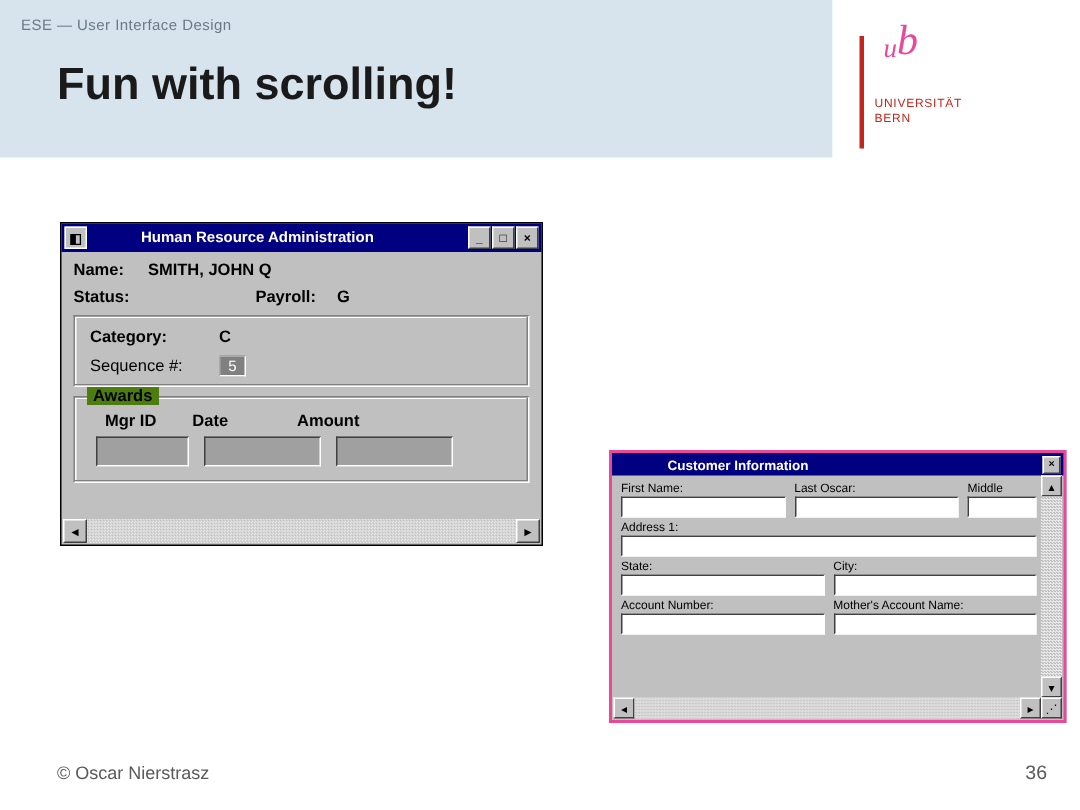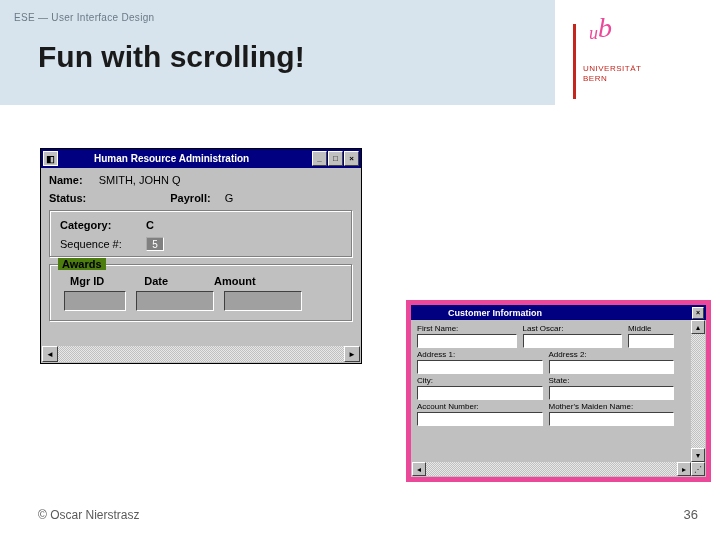--- a/index.html
+++ b/index.html
@@ -118,21 +118,21 @@
   }
   .win-btn.x { font-weight: bold; }
   .win-body {
     padding: 6px 8px;
     font-size: 11px;
     color: #000;
   }
   .row { display: flex; align-items: center; margin-bottom: 6px; }
   .lbl { font-size: 11px; }
   .bold { font-weight: bold; }
-  .val { font-weight: normal; margin-left: 6px; }
+  .val { font-weight: bold; margin-left: 6px; }
   .groupbox {
     border: 1px solid #808080;
     border-top-color: #808080;
     border-left-color: #808080;
     border-right-color: #fff;
     border-bottom-color: #fff;
     box-shadow: inset -1px -1px 0 #808080, inset 1px 1px 0 #fff;
     margin: 4px 0 6px 0;
     padding: 8px 10px 6px 10px;
     position: relative;
@@ -191,21 +191,21 @@
     display: flex; align-items: center; justify-content: center;
   }
   .sb-track { flex: 1; background: repeating-conic-gradient(#c0c0c0 0% 25%, #e8e8e8 0% 50%) 0/2px 2px; }
 
   
   .win2 {
     position: absolute;
     left: 406px; top: 300px;
     width: 305px; height: 182px;
     background: #c0c0c0;
-    border: 5px solid #ec4899;
+    border: 2px solid #ec4899;
     font-size: 9px;
   }
   .win2 .titlebar { height: 15px; font-size: 9px; }
   .win2 .win-btn { width: 12px; height: 12px; font-size: 7px; }
   .form-grid {
     padding: 4px 6px;
   }
   .form-row { display: flex; gap: 6px; margin-bottom: 2px; }
   .form-cell { flex: 1; display: flex; flex-direction: column; }
   .form-cell.narrow { flex: 0 0 46px; }
@@ -286,21 +286,21 @@
       </div>
       <div class="row" style="margin-bottom:0">
         <span class="lbl" style="width:86px">Sequence #:</span>
         <span class="small-field">5</span>
       </div>
     </div>
     <div class="groupbox" style="padding-bottom:10px">
       <span class="legend">Awards</span>
       <div class="awards-cols">
         <span>Mgr ID</span>
-        <span style="margin-left:16px">Date</span>
+        <span style="">Date</span>
         <span style="margin-left:22px">Amount</span>
       </div>
       <div class="awards-inputs">
         <div class="sunken" style="width:62px"></div>
         <div class="sunken" style="width:78px"></div>
         <div class="sunken" style="width:78px"></div>
       </div>
     </div>
   </div>
   <div class="scrollbar-h">
@@ -308,62 +308,58 @@
     <div class="sb-track"></div>
     <div class="sb-btn">►</div>
   </div>
 </div>
 
 <div class="win2">
   <div class="titlebar">
     <span class="title-text" style="padding-left:3px">Customer Information</span>
     <span class="win-btn x">×</span>
   </div>
-  <div class="form-grid" style="padding-right:32px">
+  <div class="form-grid" style="padding-right:18px">
     <div class="form-row">
       <div class="form-cell">
           <span class="fl">First Name:</span>
           <div class="tf"></div>
         </div>
       <div class="form-cell">
           <span class="fl">Last Oscar:</span>
           <div class="tf"></div>
         </div>
       <div class="form-cell narrow">
           <span class="fl">Middle</span>
           <div class="tf"></div>
         </div>
     </div>
     <div class="form-row">
       <div class="form-cell">
           <span class="fl">Address 1:</span>
           <div class="tf"></div>
         </div>
-      <div class="form-cell">
-          <span class="fl">Address 2:</span>
-          <div class="tf"></div>
-        </div>
     </div>
     <div class="form-row">
       <div class="form-cell">
+          <span class="fl">State:</span>
+          <div class="tf"></div>
+        </div>
+      <div class="form-cell">
           <span class="fl">City:</span>
           <div class="tf"></div>
         </div>
-      <div class="form-cell">
-          <span class="fl">State:</span>
-          <div class="tf"></div>
-        </div>
     </div>
     <div class="form-row">
       <div class="form-cell">
           <span class="fl">Account Number:</span>
           <div class="tf"></div>
         </div>
       <div class="form-cell">
-          <span class="fl">Mother's Maiden Name:</span>
+          <span class="fl">Mother's Account Name:</span>
           <div class="tf"></div>
         </div>
     </div>
   </div>
   <div class="scrollbar-v">
     <div class="sb-btn">▴</div>
     <div class="sb-track"></div>
     <div class="sb-btn">▾</div>
   </div>
   <div class="scrollbar-h">

